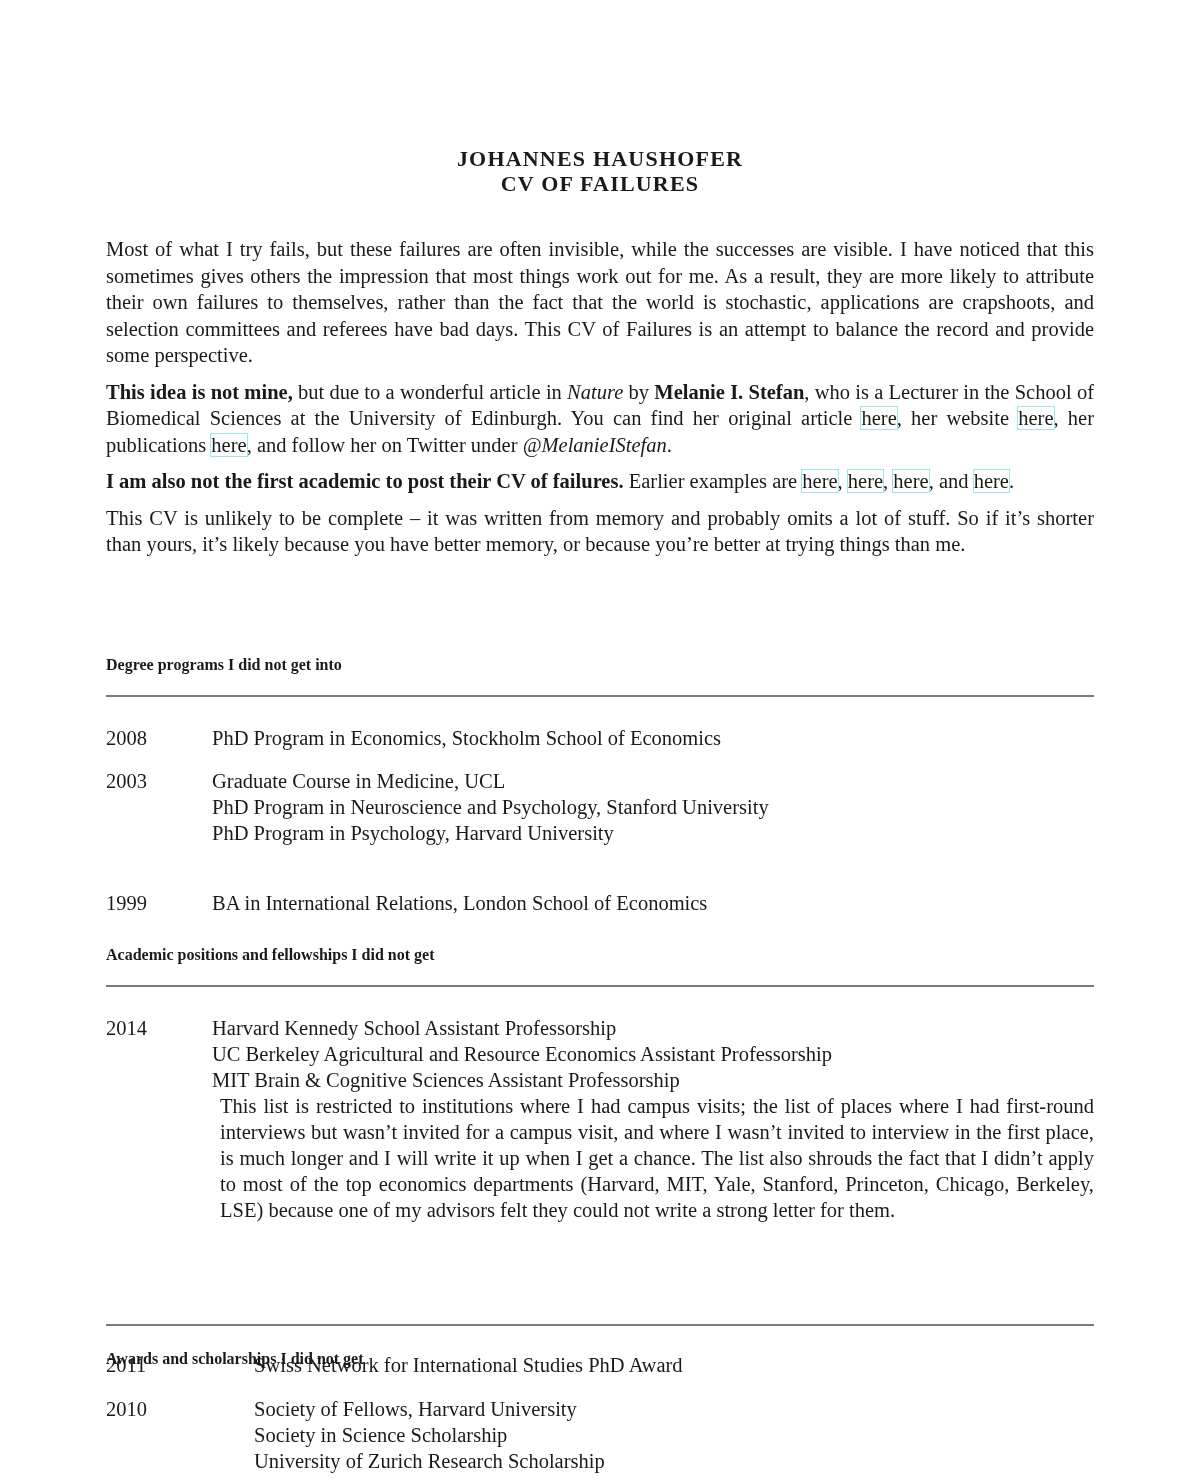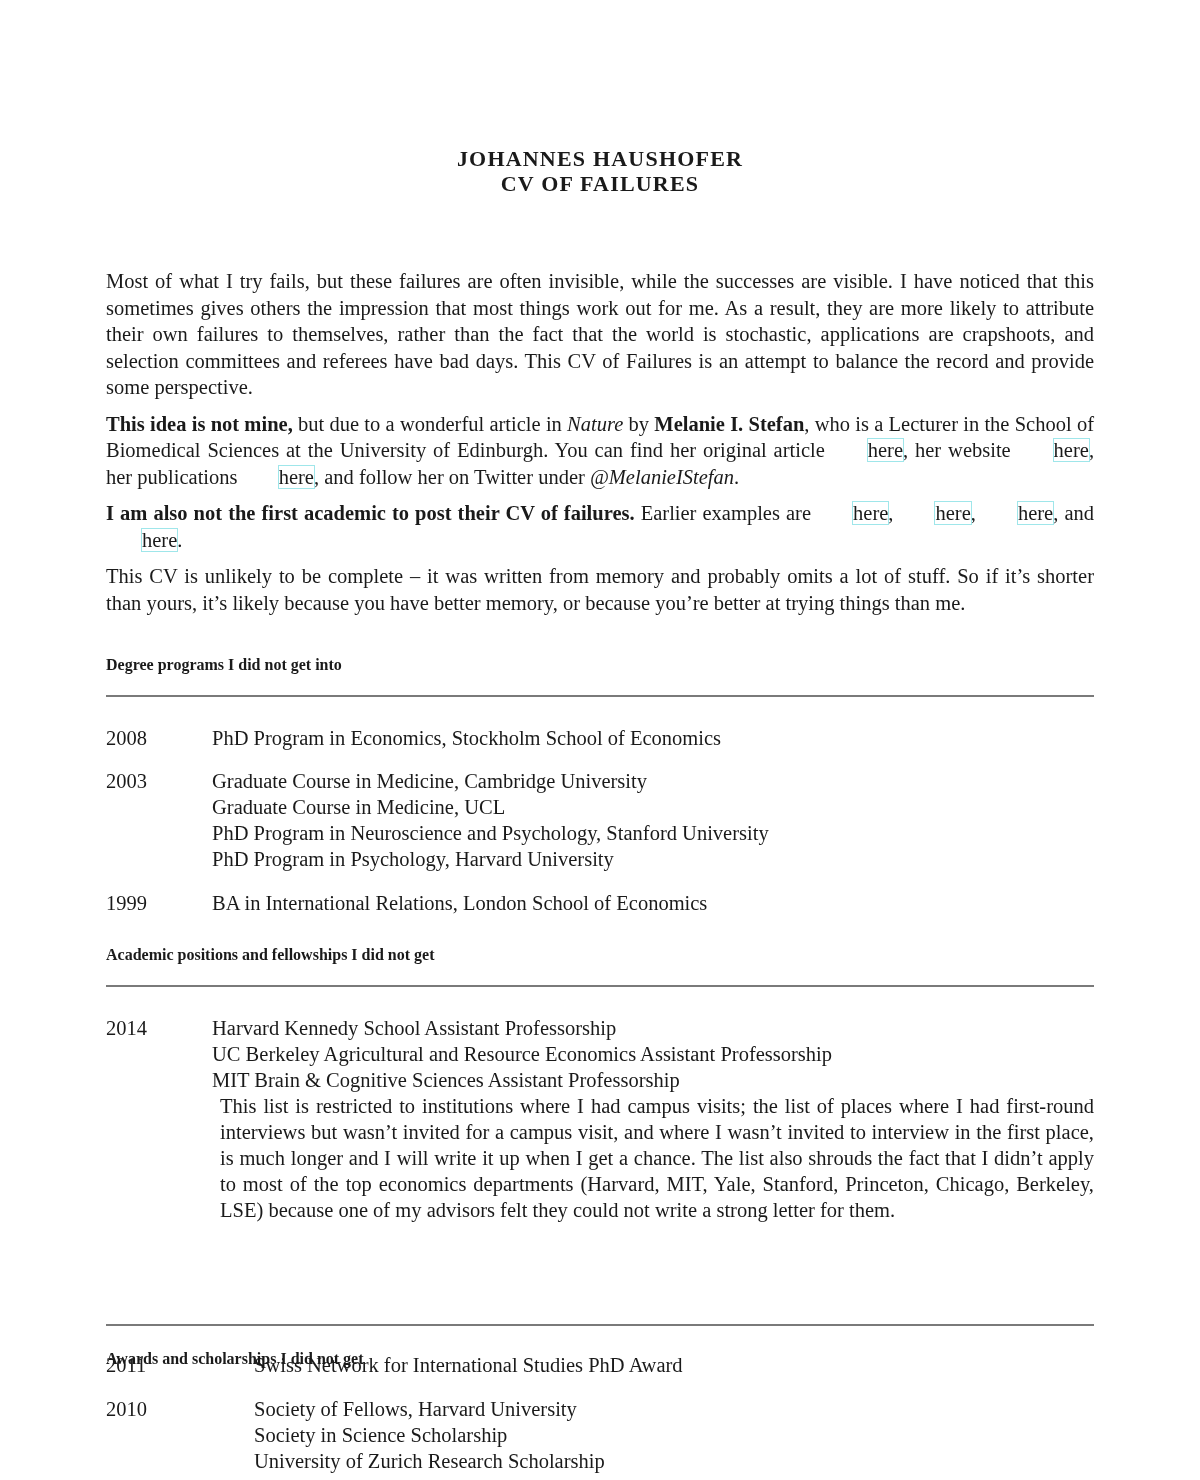--- a/index.html
+++ b/index.html
@@ -7,30 +7,29 @@
     width: 1200px; height: 1480px; overflow: hidden; position: relative;
     font-family: "DejaVu Serif", "Liberation Serif", serif;
     color: #1a1a1a;
   }
   .page { position: absolute; left: 106px; top: 0; width: 988px; }
   .title-block { position: absolute; left: 0; top: 146px; width: 988px; text-align: center; }
   .title-line {
     font-family: "Liberation Serif", serif;
     font-size: 22px; font-weight: bold; letter-spacing: 1.2px; line-height: 25px;
   }
-  .intro { position: absolute; top: 268px; left: 0; width: 988px; }
+  .intro { position: absolute; top: 236px; left: 0; width: 988px; }
   .para {
     font-family: "Liberation Serif", serif;
     font-size: 20.5px; line-height: 26.5px; text-align: justify; margin: 0 0 10px 0;
   }
   .para b { font-weight: bold; }
   .link {
     outline: 1.5px solid #9fe6ea; outline-offset: 0px; color: #1a1a1a; text-decoration: none;
     cursor: pointer;
-    margin-left: 36px;
   }
   .section-title {
     position: absolute; left: 0; font-family: "Liberation Serif", serif;
     font-weight: bold; font-size: 16px;
   }
   .rule { position: absolute; left: 0; width: 988px; height: 2px; background: #7a7a7a; }
   .entry { position: absolute; left: 0; width: 988px; font-family: "Liberation Serif", serif; font-size: 20.5px; line-height: 26px; }
   .year { position: absolute; left: 0; top: 0; width: 90px; }
   .items { position: absolute; left: 106px; top: 0; width: 882px; }
   .items.wide { left: 110px; margin-left: 38px; }
@@ -63,21 +62,20 @@
   <div class="entry" style="top:725px;">
     <div class="year">2008</div>
     <div class="items">
       <div>PhD Program in Economics, Stockholm School of Economics</div>
     </div>
   </div>
 
   <div class="entry" style="top:768px;">
     <div class="year">2003</div>
     <div class="items">
-      <div>Graduate Course in Medicine, Cambridge University</div>
       <div>Graduate Course in Medicine, UCL</div>
       <div>PhD Program in Neuroscience and Psychology, Stanford University</div>
       <div>PhD Program in Psychology, Harvard University</div>
     </div>
   </div>
 
   <div class="entry" style="top:890px;">
     <div class="year">1999</div>
     <div class="items">
       <div>BA in International Relations, London School of Economics</div>

